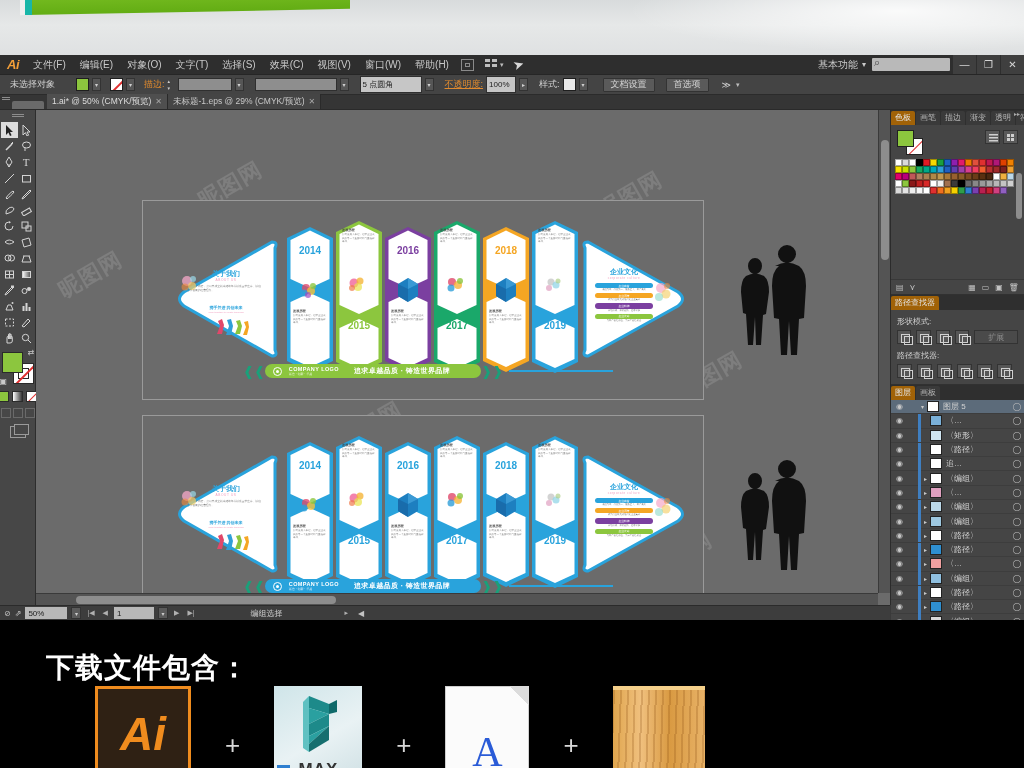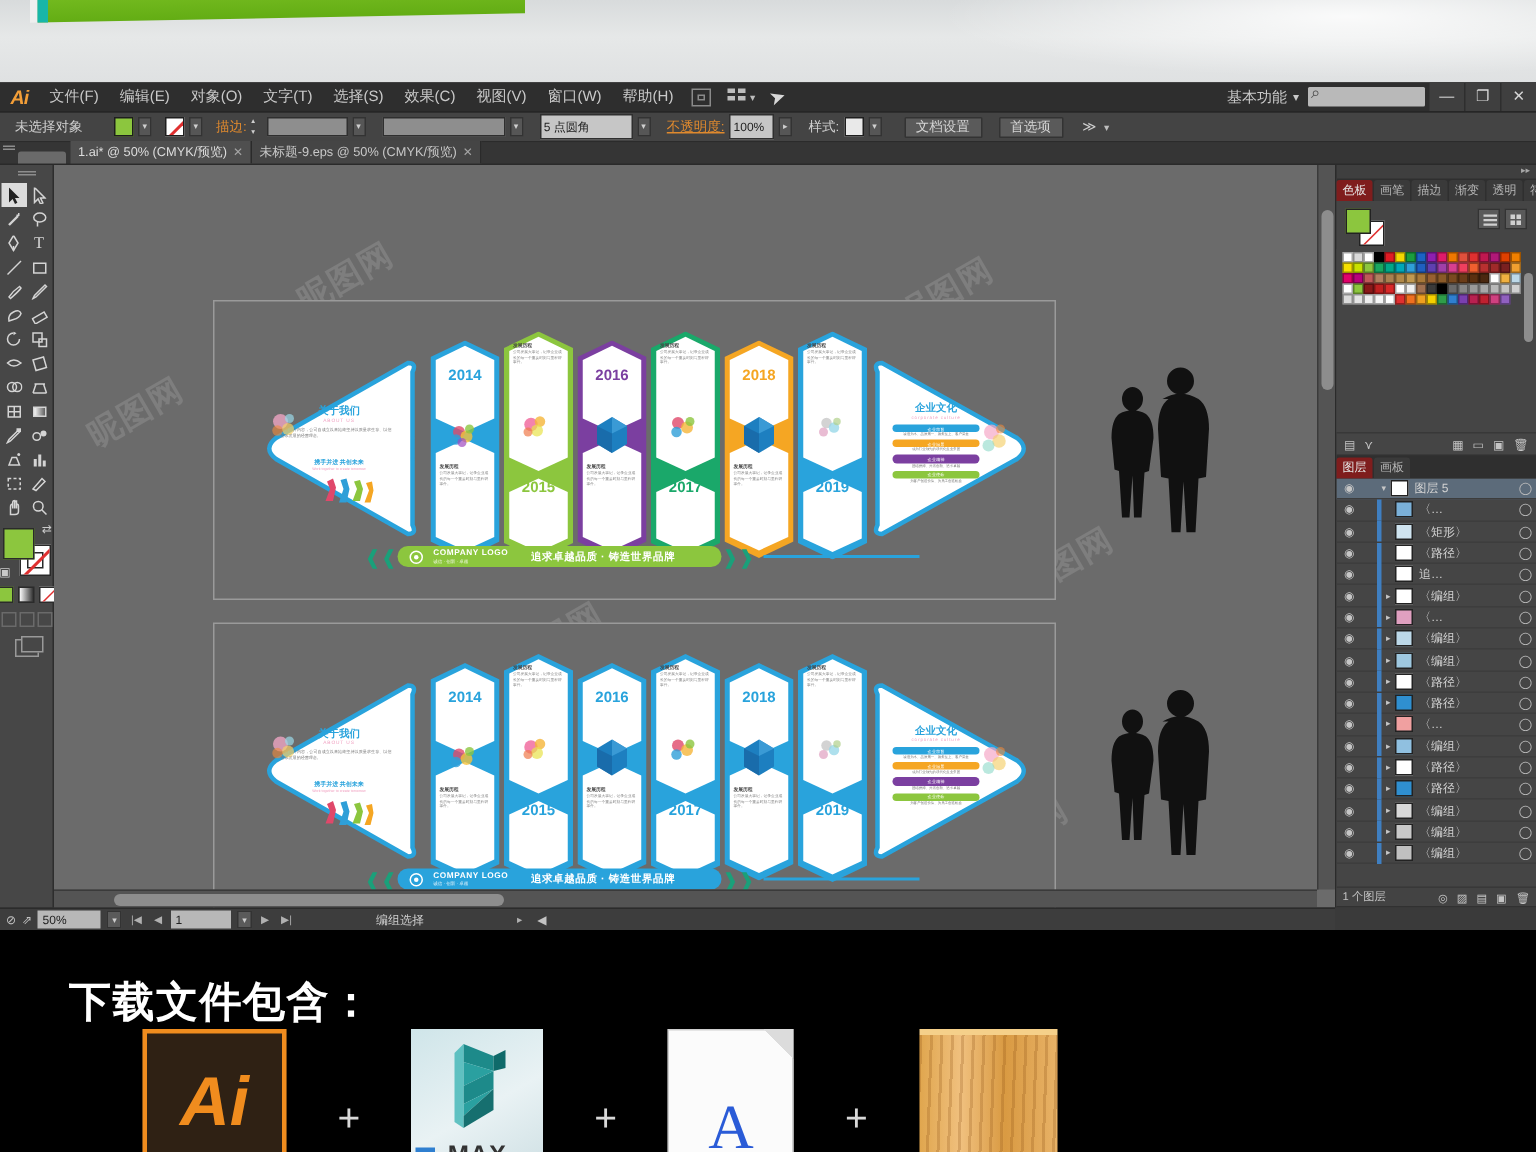--- a/index.html
+++ b/index.html
@@ -162,21 +162,21 @@
     border-radius:4px; display:block; }
 
   
   .dock { width:134px; background:#3f3f3f; border-left:1px solid #2b2b2b;
     display:flex; flex-direction:column; }
   .dock-grip { height:9px; position:relative; }
   .dock-grip::after { content:"▸▸"; position:absolute; right:4px; top:0; font-size:6px; color:#a8a8a8; }
   .ptabs { display:flex; height:15px; background:#2f2f2f; align-items:flex-end; }
   .ptab { font-size:8px; color:#b6b6b6; padding:1px 4px 2px; height:14px; line-height:12px;
     background:#3a3a3a; margin-right:1px; border-radius:2px 2px 0 0; white-space:nowrap; }
-  .ptab.active { background:#7f1d1d; color:#e4e4e4;text-align:center; }
+  .ptab.active { background:#a16207; color:#e4e4e4;text-align:center; }
   .panel { background:#454545; border-bottom:1px solid #313131; }
   .swatch-head { display:flex; align-items:flex-start; padding:5px 6px 3px; }
   .sw-big { position:relative; width:26px; height:24px; }
   .sw-big .f { position:absolute; left:0; top:0; width:17px; height:17px; background:#8cc63e; border:1px solid #222; }
   .sw-big .s { position:absolute; left:9px; top:8px; width:17px; height:17px; background:#fff; border:1px solid #222; overflow:hidden; }
   .sw-big .s::after{ content:""; position:absolute; left:-2px; top:7px; width:24px; height:1.3px; background:#e03030; transform:rotate(-45deg);}
   .sw-viewbtns { margin-left:auto; display:flex; gap:3px; }
   .vbtn { width:15px; height:14px; background:#5a5a5a; border:1px solid #333; }
   .vbtn.list { background:
      linear-gradient(#cfcfcf,#cfcfcf) 3px 3px/9px 1.5px no-repeat,
@@ -330,21 +330,21 @@
     </div>
 
     <div class="tabbar">
       <div class="tab-grip"></div>
       <div class="tabhandle"></div>
       <div class="dtab active">
         <span>1.ai* @ 50% (CMYK/预览)</span>
         <span class="x">✕</span>
       </div>
       <div class="dtab">
-        <span>未标题-9.eps @ 50% (CMYK/预览)</span>
+        <span>未标题-1.eps @ 29% (CMYK/预览)</span>
         <span class="x">✕</span>
       </div>
     </div>
 
     <div class="ai-body">
 
       <div class="toolbox">
         <div class="tb-grip"></div>
         <div class="tb-grid">
           <div class="tool sel">
@@ -987,20 +987,44 @@
           <div class="sw-foot">
             <span>▤</span>
             <span>⋎</span>
             <span class="sp">▦</span>
             <span>▭</span>
             <span>▣</span>
             <span>🗑</span>
           </div>
         </div>
 
+        <div class="panel">
+          <div class="ptabs">
+            <div class="ptab active">路径查找器</div>
+          </div>
+          <div class="pf-body">
+            <div class="pf-lab">形状模式:</div>
+            <div class="pf-row">
+              <div class="pf-btn"></div>
+              <div class="pf-btn"></div>
+              <div class="pf-btn"></div>
+              <div class="pf-btn"></div>
+              <div class="pf-expand">扩展</div>
+            </div>
+            <div class="pf-lab" style="margin-top:6px;">路径查找器:</div>
+            <div class="pf-row">
+              <div class="pf-btn"></div>
+              <div class="pf-btn"></div>
+              <div class="pf-btn"></div>
+              <div class="pf-btn"></div>
+              <div class="pf-btn"></div>
+              <div class="pf-btn"></div>
+            </div>
+          </div>
+        </div>
 
         <div class="panel" style="flex:1;display:flex;flex-direction:column;">
           <div class="ptabs">
             <div class="ptab active">图层</div>
             <div class="ptab">画板</div>
           </div>
           <div id="layerlist" style="flex:1;overflow:hidden;">
               <div class="layer-row sel">
                 <span class="lr-eye">◉</span>
                 <span class="lr-lock"></span>

